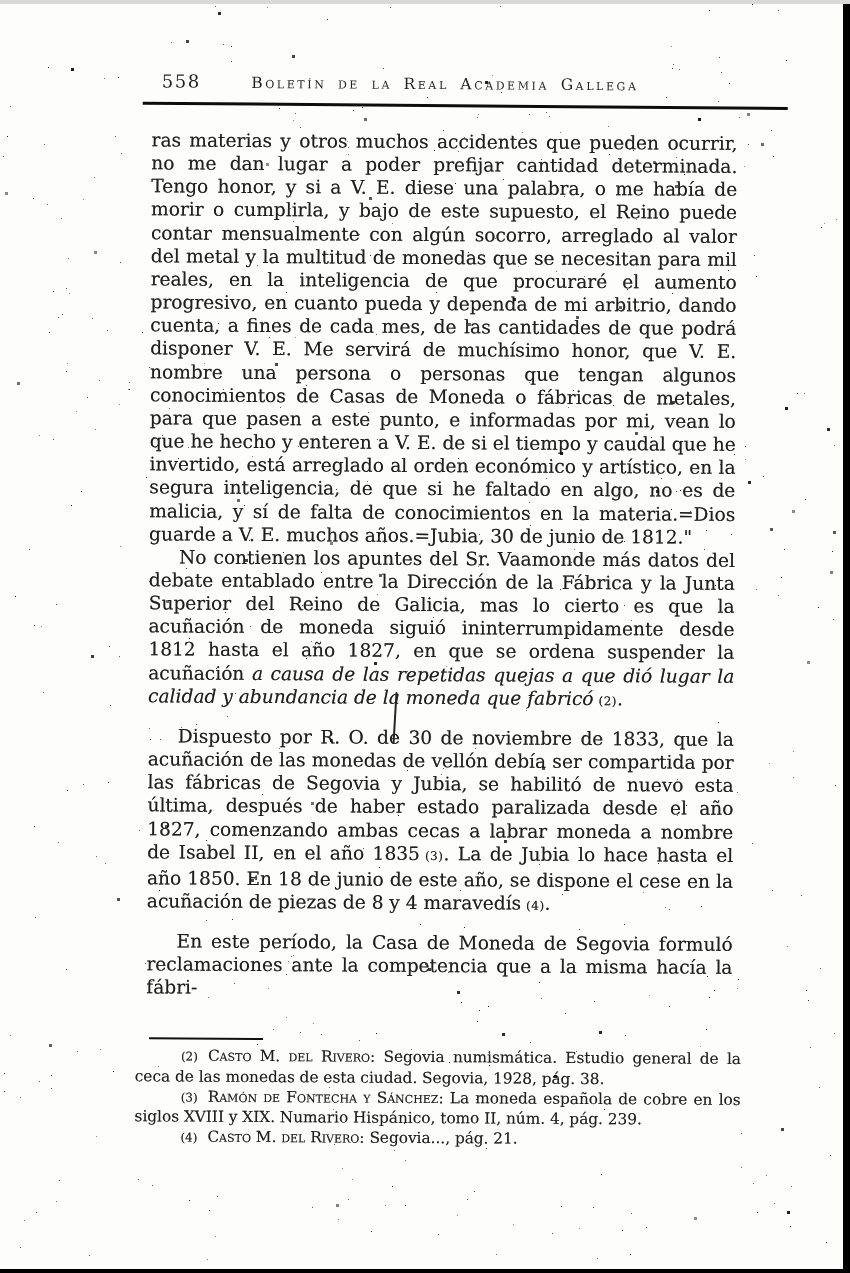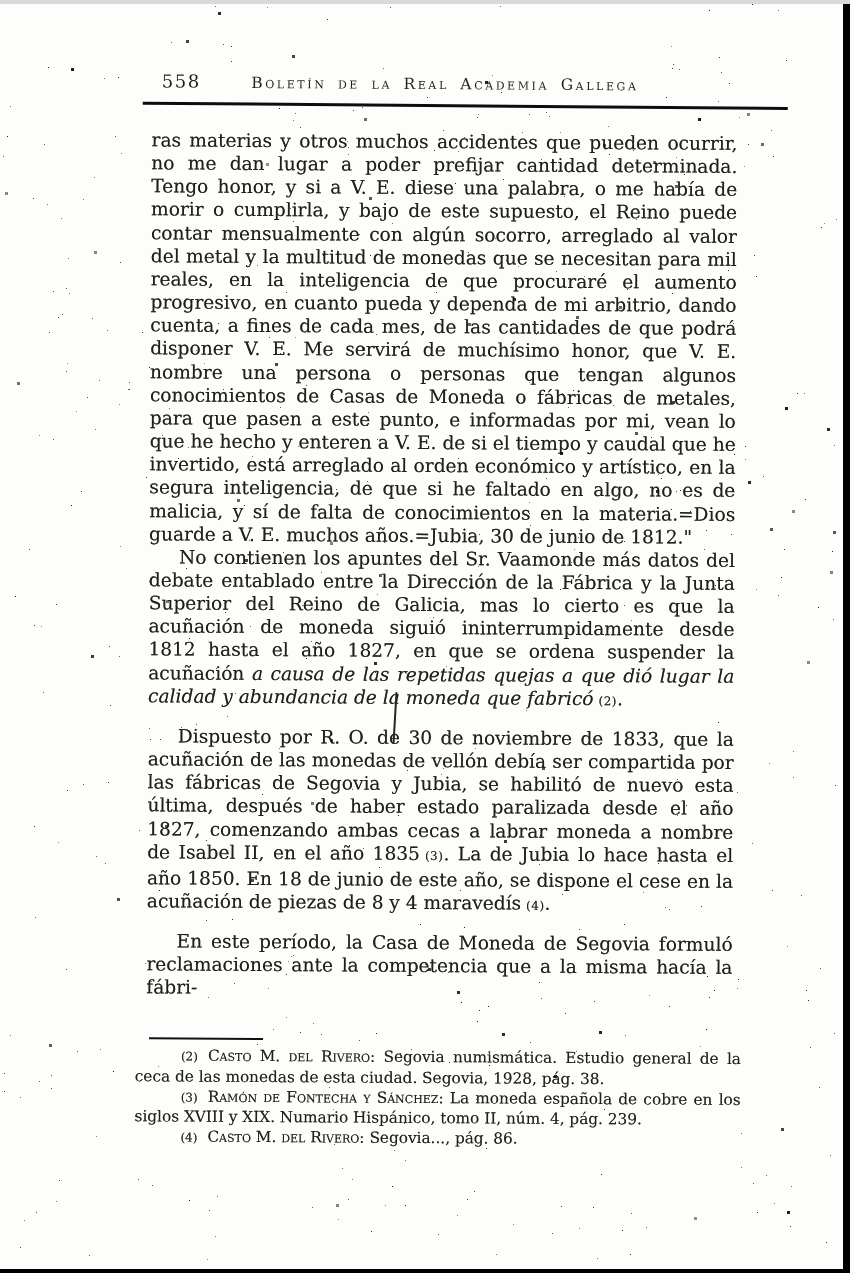--- a/index.html
+++ b/index.html
@@ -80,21 +80,21 @@
 
       <p class="indent gap"><span>Dispuesto por R. O. de 30 de noviembre de 1833, que la acuñación de las monedas de vellón debía ser compartida por las fábricas de Segovia y Jubia, se habilitó de nuevo esta última, después de haber estado paralizada desde el año 1827, comenzando ambas cecas a labrar moneda a nombre de Isabel II, en el año 1835</span><span class="marker">(3)</span><span>. La de Jubia lo hace hasta el año 1850. En 18 de junio de este año, se dispone el cese en la acuñación de piezas de 8 y 4 maravedís</span><span class="marker">(4)</span><span>.</span></p>
 
       <p class="indent gap"><span>En este período, la Casa de Moneda de Segovia formuló reclamaciones ante la competencia que a la misma hacía la fábri-</span></p>
     </div>
 
     <div class="fn-sep"></div>
     <div class="footnotes">
       <p><span class="fn-marker">(2)</span><span class="sc">Casto M. del Rivero</span><span>: Segovia numismática. Estudio general de la ceca de las monedas de esta ciudad. Segovia, 1928, pág. 38.</span></p>
       <p><span class="fn-marker">(3)</span><span class="sc">Ramón de Fontecha y Sánchez</span><span>: La moneda española de cobre en los siglos XVIII y XIX. Numario Hispánico, tomo II, núm. 4, pág. 239.</span></p>
-      <p><span class="fn-marker">(4)</span><span class="sc">Casto M. del Rivero</span><span>: Segovia..., pág. 86.</span></p>
+      <p><span class="fn-marker">(4)</span><span class="sc">Casto M. del Rivero</span><span>: Segovia..., pág. 21.</span></p>
     </div>
 
     <div class="stray-mark"></div>
   </div>
 
   <div class="noise-layer">
     <div class="noise-dot" style="box-shadow: rgba(15, 15, 15, 0.61) 556px 267px 0px 0px, rgba(15, 15, 15, 0.94) 714px 986px 0px 0px, rgba(15, 15, 15, 0.61) 778px 6px 0px 0px, rgba(15, 15, 15, 0.64) 331px 736px 0px 1px, rgba(15, 15, 15, 0.56) 741px 1163px 0px 0px, rgba(15, 15, 15, 0.55) 342px 1164px 0px 0px, rgba(15, 15, 15, 0.84) 604px 1105px 0px 0px, rgba(15, 15, 15, 0.72) 66px 965px 0px 0px, rgba(15, 15, 15, 0.52) 676px 153px 0px 0px, rgba(15, 15, 15, 0.48) 587px 533px 0px 0px, rgba(15, 15, 15, 0.58) 47px 200px 0px 0px, rgba(15, 15, 15, 0.56) 279px 744px 0px 0px, rgba(15, 15, 15, 0.89) 609px 150px 0px 0px, rgba(15, 15, 15, 0.6) 394px 1146px 0px 0px, rgba(15, 15, 15, 0.81) 257px 1040px 0px 0px, rgba(15, 15, 15, 0.72) 718px 397px 0px 0px, rgba(15, 15, 15, 0.87) 666px 394px 0px 0px, rgba(15, 15, 15, 0.56) 392px 219px 0px 0px, rgba(15, 15, 15, 0.69) 39px 1077px 0px 0px, rgba(15, 15, 15, 0.51) 671px 42px 0px 0px, rgba(15, 15, 15, 0.55) 774px 1199px 0px 0px, rgba(15, 15, 15, 0.81) 216px 664px 0px 0px, rgba(15, 15, 15, 0.86) 601px 1170px 0px 0px, rgba(15, 15, 15, 0.91) 707px 972px 0px 0px, rgba(15, 15, 15, 0.69) 269px 333px 0px 0px, rgba(15, 15, 15, 0.7) 636px 429px 0px 1px, rgba(15, 15, 15, 0.49) 513px 207px 0px 0px, rgba(15, 15, 15, 0.66) 115px 132px 0px 0px, rgba(15, 15, 15, 0.61) 771px 126px 0px 0px, rgba(15, 15, 15, 0.55) 597px 1254px 0px 0px, rgba(15, 15, 15, 0.85) 560px 585px 0px 0px, rgba(15, 15, 15, 0.93) 489px 1061px 0px 0px, rgba(15, 15, 15, 0.52) 100px 1045px 0px 0px, rgba(15, 15, 15, 0.9) 591px 692px 0px 0px, rgba(15, 15, 15, 0.85) 661px 474px 0px 0px, rgba(15, 15, 15, 0.46) 518px 262px 0px 0px, rgba(15, 15, 15, 0.58) 20px 1093px 0px 0px, rgba(15, 15, 15, 0.62) 791px 1182px 0px 0px, rgba(15, 15, 15, 0.92) 398px 811px 0px 0px, rgba(15, 15, 15, 0.66) 546px 474px 0px 0px, rgba(15, 15, 15, 0.53) 215px 1232px 0px 0px, rgba(15, 15, 15, 0.69) 53px 435px 0px 0px, rgba(15, 15, 15, 0.58) 766px 1171px 0px 0px, rgba(15, 15, 15, 0.7) 438px 1230px 0px 0px, rgba(15, 15, 15, 0.62) 227px 712px 0px 0px, rgba(15, 15, 15, 0.68) 819px 1083px 0px 0px, rgba(15, 15, 15, 0.93) 601px 693px 0px 0px, rgba(15, 15, 15, 0.66) 676px 182px 0px 1px, rgba(15, 15, 15, 0.65) 249px 536px 0px 0px, rgba(15, 15, 15, 0.54) 722px 400px 0px 0px, rgba(15, 15, 15, 0.52) 83px 195px 0px 0px, rgba(15, 15, 15, 0.48) 370px 297px 0px 0px, rgba(15, 15, 15, 0.5) 96px 1132px 0px 0px, rgba(15, 15, 15, 0.66) 174px 508px 0px 0px, rgba(15, 15, 15, 0.88) 749px 478px 0px 1px, rgba(15, 15, 15, 0.55) 654px 158px 0px 1px, rgba(15, 15, 15, 0.62) 549px 112px 0px 0px, rgba(15, 15, 15, 0.8) 593px 1203px 0px 0px, rgba(15, 15, 15, 0.6) 529px 693px 0px 0px, rgba(15, 15, 15, 0.74) 565px 1009px 0px 0px, rgba(15, 15, 15, 0.63) 752px 839px 0px 0px, rgba(15, 15, 15, 0.46) 76px 407px 0px 0px, rgba(15, 15, 15, 0.54) 10px 1031px 0px 0px, rgba(15, 15, 15, 0.91) 738px 975px 0px 0px, rgba(15, 15, 15, 0.64) 720px 460px 0px 0px, rgba(15, 15, 15, 0.73) 833px 615px 0px 0px, rgba(15, 15, 15, 0.87) 151px 770px 0px 0px, rgba(15, 15, 15, 0.88) 828px 425px 0px 1px, rgba(15, 15, 15, 0.59) 312px 799px 0px 1px, rgba(15, 15, 15, 0.62) 762px 140px 0px 1px, rgba(15, 15, 15, 0.68) 706px 803px 0px 0px, rgba(15, 15, 15, 0.48) 268px 984px 0px 0px, rgba(15, 15, 15, 0.8) 206px 836px 0px 0px, rgba(15, 15, 15, 0.53) 352px 1175px 0px 0px, rgba(15, 15, 15, 0.74) 120px 258px 0px 0px, rgba(15, 15, 15, 0.78) 336px 485px 0px 0px, rgba(15, 15, 15, 0.78) 655px 650px 0px 0px, rgba(15, 15, 15, 0.67) 425px 960px 0px 0px, rgba(15, 15, 15, 0.71) 562px 890px 0px 0px, rgba(15, 15, 15, 0.58) 804px 389px 0px 0px, rgba(15, 15, 15, 0.57) 10px 102px 0px 0px, rgba(15, 15, 15, 0.68) 577px 313px 0px 1px, rgba(15, 15, 15, 0.52) 756px 585px 0px 0px, rgba(15, 15, 15, 0.76) 474px 1187px 0px 0px, rgba(15, 15, 15, 0.48) 824px 219px 0px 0px, rgba(15, 15, 15, 0.87) 458px 988px 0px 1px, rgba(15, 15, 15, 0.63) 139px 826px 0px 0px, rgba(15, 15, 15, 0.79) 400px 1049px 0px 0px, rgba(15, 15, 15, 0.62) 541px 994px 0px 0px, rgba(15, 15, 15, 0.53) 313px 1019px 0px 0px, rgba(15, 15, 15, 0.71) 624px 601px 0px 0px, rgba(15, 15, 15, 0.95) 189px 634px 0px 0px, rgba(15, 15, 15, 0.89) 503px 175px 0px 0px, rgba(15, 15, 15, 0.49) 286px 1013px 0px 0px, rgba(15, 15, 15, 0.69) 834px 528px 0px 1px, rgba(15, 15, 15, 0.48) 808px 658px 0px 1px, rgba(15, 15, 15, 0.82) 719px 946px 0px 0px, rgba(15, 15, 15, 0.67) 411px 1045px 0px 0px, rgba(15, 15, 15, 0.63) 620px 303px 0px 1px, rgba(15, 15, 15, 0.71) 433px 613px 0px 0px, rgba(15, 15, 15, 0.89) 178px 454px 0px 0px, rgba(15, 15, 15, 0.66) 380px 571px 0px 1px, rgba(15, 15, 15, 0.8) 367px 421px 0px 0px, rgba(15, 15, 15, 0.64) 92px 314px 0px 0px, rgba(15, 15, 15, 0.8) 404px 1119px 0px 0px, rgba(15, 15, 15, 0.76) 246px 556px 0px 1px, rgba(15, 15, 15, 0.68) 249px 827px 0px 0px, rgba(15, 15, 15, 0.79) 821px 223px 0px 0px, rgba(15, 15, 15, 0.55) 61px 214px 0px 0px, rgba(15, 15, 15, 0.87) 129px 385px 0px 0px, rgba(15, 15, 15, 0.58) 104px 74px 0px 0px, rgba(15, 15, 15, 0.49) 338px 1215px 0px 0px, rgba(15, 15, 15, 0.7) 443px 126px 0px 0px, rgba(15, 15, 15, 0.76) 300px 123px 0px 0px, rgba(15, 15, 15, 0.48) 658px 470px 0px 0px, rgba(15, 15, 15, 0.46) 204px 359px 0px 0px, rgba(15, 15, 15, 0.75) 677px 775px 0px 0px, rgba(15, 15, 15, 0.49) 643px 888px 0px 0px, rgba(15, 15, 15, 0.81) 327px 15px 0px 0px, rgba(15, 15, 15, 0.46) 715px 305px 0px 0px, rgba(15, 15, 15, 0.58) 522px 128px 0px 0px, rgba(15, 15, 15, 0.67) 89px 1251px 0px 0px, rgba(15, 15, 15, 0.61) 576px 1047px 0px 0px, rgba(15, 15, 15, 0.58) 718px 97px 0px 0px, rgba(15, 15, 15, 0.69) 370px 194px 0px 1px, rgba(15, 15, 15, 0.86) 745px 442px 0px 0px, rgba(15, 15, 15, 0.74) 478px 829px 0px 0px, rgba(15, 15, 15, 0.5) 39px 431px 0px 0px, rgba(15, 15, 15, 0.81) 186px 564px 0px 0px, rgba(15, 15, 15, 0.61) 741px 1129px 0px 0px, rgba(15, 15, 15, 0.8) 33px 194px 0px 0px, rgba(15, 15, 15, 0.85) 283px 548px 0px 0px, rgba(15, 15, 15, 0.59) 250px 622px 0px 0px, rgba(15, 15, 15, 0.49) 513px 1220px 0px 0px, rgba(15, 15, 15, 0.64) 443px 764px 0px 0px, rgba(15, 15, 15, 0.78) 206px 916px 0px 0px, rgba(15, 15, 15, 0.67) 162px 431px 0px 0px, rgba(15, 15, 15, 0.45) 418px 253px 0px 0px, rgba(15, 15, 15, 0.7) 771px 525px 0px 1px, rgba(15, 15, 15, 0.89) 561px 449px 0px 1px, rgba(15, 15, 15, 0.51) 739px 113px 0px 0px, rgba(15, 15, 15, 0.9) 370px 251px 0px 0px, rgba(15, 15, 15, 0.94) 449px 1058px 0px 0px, rgba(15, 15, 15, 0.92) 461px 998px 0px 0px, rgba(15, 15, 15, 0.52) 748px 110px 0px 1px, rgba(15, 15, 15, 0.78) 782px 1125px 0px 1px, rgba(15, 15, 15, 0.66) 129px 378px 0px 0px, rgba(15, 15, 15, 0.82) 506px 256px 0px 0px, rgba(15, 15, 15, 0.81) 286px 288px 0px 0px, rgba(15, 15, 15, 0.49) 586px 880px 0px 0px, rgba(15, 15, 15, 0.53) 128px 385px 0px 0px, rgba(15, 15, 15, 0.55) 441px 770px 0px 0px, rgba(15, 15, 15, 0.84) 529px 509px 0px 0px, rgba(15, 15, 15, 0.66) 3px 152px 0px 0px, rgba(15, 15, 15, 0.62) 96px 852px 0px 0px, rgba(15, 15, 15, 0.65) 495px 234px 0px 0px, rgba(15, 15, 15, 0.59) 257px 261px 0px 0px, rgba(15, 15, 15, 0.5) 95px 248px 0px 1px, rgba(15, 15, 15, 0.82) 232px 1119px 0px 0px, rgba(15, 15, 15, 0.9) 832px 547px 0px 0px, rgba(15, 15, 15, 0.53) 252px 452px 0px 0px, rgba(15, 15, 15, 0.46) 67px 359px 0px 0px, rgba(15, 15, 15, 0.87) 808px 996px 0px 0px, rgba(15, 15, 15, 0.93) 464px 923px 0px 0px, rgba(15, 15, 15, 0.94) 306px 654px 0px 0px, rgba(15, 15, 15, 0.49) 579px 1224px 0px 0px, rgba(15, 15, 15, 0.87) 477px 1017px 0px 0px, rgba(15, 15, 15, 0.83) 664px 654px 0px 0px, rgba(15, 15, 15, 0.5) 787px 942px 0px 0px, rgba(15, 15, 15, 0.48) 769px 759px 0px 0px, rgba(15, 15, 15, 0.67) 119px 652px 0px 0px, rgba(15, 15, 15, 0.94) 323px 251px 0px 0px, rgba(15, 15, 15, 0.49) 507px 1093px 0px 0px, rgba(15, 15, 15, 0.75) 58px 313px 0px 0px, rgba(15, 15, 15, 0.8) 719px 53px 0px 0px, rgba(15, 15, 15, 0.46) 478px 110px 0px 0px, rgba(15, 15, 15, 0.85) 624px 920px 0px 0px, rgba(15, 15, 15, 0.61) 531px 164px 0px 0px, rgba(15, 15, 15, 0.72) 333px 390px 0px 0px, rgba(15, 15, 15, 0.92) 244px 501px 0px 0px, rgba(15, 15, 15, 0.7) 541px 155px 0px 0px, rgba(15, 15, 15, 0.62) 217px 1192px 0px 0px, rgba(15, 15, 15, 0.56) 68px 254px 0px 0px, rgba(15, 15, 15, 0.91) 376px 1029px 0px 0px, rgba(15, 15, 15, 0.67) 384px 538px 0px 0px, rgba(15, 15, 15, 0.67) 709px 252px 0px 0px, rgba(15, 15, 15, 0.49) 574px 545px 0px 0px, rgba(15, 15, 15, 0.76) 377px 435px 0px 0px, rgba(15, 15, 15, 0.85) 666px 93px 0px 0px, rgba(15, 15, 15, 0.94) 159px 886px 0px 0px, rgba(15, 15, 15, 0.84) 539px 978px 0px 0px, rgba(15, 15, 15, 0.48) 404px 958px 0px 0px, rgba(15, 15, 15, 0.81) 651px 433px 0px 0px, rgba(15, 15, 15, 0.81) 110px 701px 0px 0px, rgba(15, 15, 15, 0.57) 298px 442px 0px 0px, rgba(15, 15, 15, 0.87) 405px 1201px 0px 0px, rgba(15, 15, 15, 0.58) 478px 562px 0px 0px, rgba(15, 15, 15, 0.9) 600px 1028px 0px 1px, rgba(15, 15, 15, 0.92) 589px 733px 0px 0px, rgba(15, 15, 15, 0.48) 793px 507px 0px 1px, rgba(15, 15, 15, 0.8) 790px 1222px 0px 0px, rgba(15, 15, 15, 0.57) 578px 533px 0px 0px, rgba(15, 15, 15, 0.51) 119px 400px 0px 0px, rgba(15, 15, 15, 0.67) 631px 1209px 0px 0px, rgba(15, 15, 15, 0.81) 717px 284px 0px 0px, rgba(15, 15, 15, 0.79) 673px 398px 0px 1px, rgba(15, 15, 15, 0.71) 223px 40px 0px 0px, rgba(15, 15, 15, 0.75) 594px 997px 0px 0px, rgba(15, 15, 15, 0.79) 486px 1144px 0px 0px, rgba(15, 15, 15, 0.94) 189px 1196px 0px 0px, rgba(15, 15, 15, 0.72) 543px 764px 0px 1px, rgba(15, 15, 15, 0.57) 273px 1025px 0px 0px, rgba(15, 15, 15, 0.58) 475px 744px 0px 0px, rgba(15, 15, 15, 0.55) 99px 376px 0px 0px, rgba(15, 15, 15, 0.68) 704px 545px 0px 0px, rgba(15, 15, 15, 0.6) 291px 952px 0px 0px, rgba(15, 15, 15, 0.66) 138px 1175px 0px 0px, rgba(15, 15, 15, 0.93) 488px 1002px 0px 0px, rgba(15, 15, 15, 0.72) 539px 860px 0px 0px, rgba(15, 15, 15, 0.88) 375px 659px 0px 1px, rgba(15, 15, 15, 0.47) 695px 1214px 0px 1px, rgba(15, 15, 15, 0.64) 580px 936px 0px 0px, rgba(15, 15, 15, 0.93) 756px 272px 0px 0px, rgba(15, 15, 15, 0.77) 489px 1049px 0px 0px, rgba(15, 15, 15, 0.83) 561px 1202px 0px 0px, rgba(15, 15, 15, 0.76) 353px 106px 0px 0px, rgba(15, 15, 15, 0.88) 503px 1030px 0px 1px, rgba(15, 15, 15, 0.83) 436px 288px 0px 0px, rgba(15, 15, 15, 0.67) 801px 891px 0px 0px, rgba(15, 15, 15, 0.55) 631px 616px 0px 0px, rgba(15, 15, 15, 0.72) 223px 385px 0px 0px, rgba(15, 15, 15, 0.73) 375px 668px 0px 0px, rgba(15, 15, 15, 0.53) 363px 344px 0px 1px, rgba(15, 15, 15, 0.62) 169px 404px 0px 0px, rgba(15, 15, 15, 0.54) 293px 116px 0px 0px, rgba(15, 15, 15, 0.62) 238px 496px 0px 1px, rgba(15, 15, 15, 0.65) 820px 964px 0px 0px, rgba(15, 15, 15, 0.45) 483px 670px 0px 0px, rgba(15, 15, 15, 0.93) 516px 436px 0px 0px, rgba(15, 15, 15, 0.78) 231px 57px 0px 0px, rgba(15, 15, 15, 0.84) 627px 285px 0px 0px, rgba(15, 15, 15, 0.49) 333px 1105px 0px 0px, rgba(15, 15, 15, 0.95) 7px 132px 0px 0px, rgba(15, 15, 15, 0.77) 4px 1069px 0px 0px, rgba(15, 15, 15, 0.71) 479px 530px 0px 0px, rgba(15, 15, 15, 0.76) 34px 621px 0px 0px, rgba(15, 15, 15, 0.77) 669px 1002px 0px 0px, rgba(15, 15, 15, 0.73) 152px 1181px 0px 0px, rgba(15, 15, 15, 0.45) 399px 390px 0px 0px, rgba(15, 15, 15, 0.89) 262px 790px 0px 0px, rgba(15, 15, 15, 0.73) 118px 895px 0px 1px, rgba(15, 15, 15, 0.63) 77px 1047px 0px 0px, rgba(15, 15, 15, 0.81) 429px 965px 0px 1px, rgba(15, 15, 15, 0.49) 295px 333px 0px 0px, rgba(15, 15, 15, 0.92) 555px 1072px 0px 1px, rgba(15, 15, 15, 0.74) 460px 886px 0px 0px, rgba(15, 15, 15, 0.65) 348px 1195px 0px 0px, rgba(15, 15, 15, 0.64) 44px 140px 0px 0px, rgba(15, 15, 15, 0.6) 274px 944px 0px 0px, rgba(15, 15, 15, 0.58) 95px 425px 0px 0px, rgba(15, 15, 15, 0.72) 321px 1030px 0px 0px, rgba(15, 15, 15, 0.93) 788px 1208px 0px 1px, rgba(15, 15, 15, 0.61) 834px 1029px 0px 0px, rgba(15, 15, 15, 0.6) 215px 2px 0px 0px, rgba(15, 15, 15, 0.93) 752px 0px 0px 0px, rgba(15, 15, 15, 0.49) 6px 189px 0px 1px, rgba(15, 15, 15, 0.64) 290px 204px 0px 0px, rgba(15, 15, 15, 0.56) 529px 498px 0px 0px, rgba(15, 15, 15, 0.58) 793px 773px 0px 0px, rgba(15, 15, 15, 0.58) 188px 443px 0px 0px, rgba(15, 15, 15, 0.69) 334px 1140px 0px 0px, rgba(15, 15, 15, 0.72) 476px 1095px 0px 0px, rgba(15, 15, 15, 0.47) 41px 622px 0px 0px, rgba(15, 15, 15, 0.66) 530px 521px 0px 0px, rgba(15, 15, 15, 0.62) 464px 133px 0px 0px, rgba(15, 15, 15, 0.95) 71px 501px 0px 0px, rgba(15, 15, 15, 0.55) 552px 212px 0px 0px, rgba(15, 15, 15, 0.55) 69px 289px 0px 0px, rgba(15, 15, 15, 0.73) 53px 287px 0px 0px, rgba(15, 15, 15, 0.89) 67px 786px 0px 0px, rgba(15, 15, 15, 0.63) 368px 408px 0px 0px, rgba(15, 15, 15, 0.74) 280px 349px 0px 0px, rgba(15, 15, 15, 0.63) 571px 558px 0px 0px, rgba(15, 15, 15, 0.92) 781px 573px 0px 0px, rgba(15, 15, 15, 0.53) 391px 418px 0px 0px, rgba(15, 15, 15, 0.68) 529px 110px 0px 0px, rgba(15, 15, 15, 0.82) 505px 837px 0px 1px, rgba(15, 15, 15, 0.67) 235px 689px 0px 0px, rgba(15, 15, 15, 0.91) 734px 450px 0px 0px, rgba(15, 15, 15, 0.49) 536px 330px 0px 0px, rgba(15, 15, 15, 0.6) 584px 272px 0px 0px, rgba(15, 15, 15, 0.8) 467px 1195px 0px 0px, rgba(15, 15, 15, 0.45) 505px 604px 0px 0px, rgba(15, 15, 15, 0.6) 677px 811px 0px 0px, rgba(15, 15, 15, 0.62) 679px 65px 0px 0px, rgba(15, 15, 15, 0.8) 407px 766px 0px 0px, rgba(15, 15, 15, 0.83) 468px 248px 0px 0px, rgba(15, 15, 15, 0.56) 608px 122px 0px 0px, rgba(15, 15, 15, 0.52) 836px 215px 0px 0px, rgba(15, 15, 15, 0.92) 486px 78px 0px 1px, rgba(15, 15, 15, 0.85) 554px 445px 0px 0px, rgba(15, 15, 15, 0.62) 107px 326px 0px 0px, rgba(15, 15, 15, 0.77) 754px 251px 0px 0px, rgba(15, 15, 15, 0.8) 300px 1028px 0px 0px, rgba(15, 15, 15, 0.47) 267px 160px 0px 1px, rgba(15, 15, 15, 0.64) 329px 1083px 0px 0px, rgba(15, 15, 15, 0.87) 232px 915px 0px 0px, rgba(15, 15, 15, 0.61) 201px 459px 0px 0px, rgba(15, 15, 15, 0.63) 707px 145px 0px 0px, rgba(15, 15, 15, 0.66) 604px 141px 0px 1px, rgba(15, 15, 15, 0.85) 458px 454px 0px 0px, rgba(15, 15, 15, 0.68) 348px 143px 0px 0px, rgba(15, 15, 15, 0.64) 145px 959px 0px 0px, rgba(15, 15, 15, 0.64) 535px 254px 0px 0px, rgba(15, 15, 15, 0.86) 371px 1227px 0px 0px, rgba(15, 15, 15, 0.57) 196px 346px 0px 0px, rgba(15, 15, 15, 0.57) 532px 936px 0px 0px, rgba(15, 15, 15, 0.62) 149px 724px 0px 0px, rgba(15, 15, 15, 0.6) 293px 951px 0px 0px, rgba(15, 15, 15, 0.67) 367px 477px 0px 0px, rgba(15, 15, 15, 0.58) 167px 597px 0px 1px, rgba(15, 15, 15, 0.83) 709px 993px 0px 0px, rgba(15, 15, 15, 0.49) 207px 1255px 0px 0px, rgba(15, 15, 15, 0.81) 59px 1176px 0px 0px, rgba(15, 15, 15, 0.67) 390px 3px 0px 0px, rgba(15, 15, 15, 0.95) 289px 854px 0px 0px, rgba(15, 15, 15, 0.58) 348px 150px 0px 0px, rgba(15, 15, 15, 0.54) 471px 583px 0px 1px, rgba(15, 15, 15, 0.65) 295px 109px 0px 0px, rgba(15, 15, 15, 0.75) 713px 299px 0px 0px, rgba(15, 15, 15, 0.57) 405px 1156px 0px 0px, rgba(15, 15, 15, 0.81) 784px 545px 0px 0px, rgba(15, 15, 15, 0.84) 427px 93px 0px 0px, rgba(15, 15, 15, 0.72) 376px 330px 0px 0px, rgba(15, 15, 15, 0.93) 757px 1208px 0px 0px, rgba(15, 15, 15, 0.76) 706px 526px 0px 0px, rgba(15, 15, 15, 0.92) 684px 170px 0px 0px, rgba(15, 15, 15, 0.71) 646px 1223px 0px 0px, rgba(15, 15, 15, 0.68) 448px 968px 0px 0px, rgba(15, 15, 15, 0.87) 231px 42px 0px 0px, rgba(15, 15, 15, 0.73) 83px 780px 0px 0px, rgba(15, 15, 15, 0.7) 66px 284px 0px 0px, rgba(15, 15, 15, 0.9) 729px 79px 0px 0px, rgba(15, 15, 15, 0.5) 231px 755px 0px 0px, rgba(15, 15, 15, 0.88) 479px 1006px 0px 0px, rgba(15, 15, 15, 0.73) 633px 146px 0px 0px, rgba(15, 15, 15, 0.63) 407px 667px 0px 0px, rgba(15, 15, 15, 0.54) 94px 173px 0px 0px, rgba(15, 15, 15, 0.56) 121px 149px 0px 0px, rgba(15, 15, 15, 0.46) 554px 207px 0px 0px, rgba(15, 15, 15, 0.63) 737px 788px 0px 0px, rgba(15, 15, 15, 0.85) 108px 778px 0px 0px, rgba(15, 15, 15, 0.53) 158px 1062px 0px 0px, rgba(15, 15, 15, 0.52) 288px 957px 0px 0px, rgba(15, 15, 15, 0.5) 737px 984px 0px 0px, rgba(15, 15, 15, 0.72) 676px 487px 0px 0px, rgba(15, 15, 15, 0.71) 321px 568px 0px 0px, rgba(15, 15, 15, 0.77) 56px 600px 0px 0px, rgba(15, 15, 15, 0.71) 810px 1043px 0px 0px, rgba(15, 15, 15, 0.52) 793px 747px 0px 0px, rgba(15, 15, 15, 0.65) 311px 637px 0px 0px, rgba(15, 15, 15, 0.79) 62px 310px 0px 0px, rgba(15, 15, 15, 0.7) 196px 720px 0px 0px, rgba(15, 15, 15, 0.57) 670px 366px 0px 0px, rgba(15, 15, 15, 0.85) 4px 1087px 0px 0px, rgba(15, 15, 15, 0.45) 649px 991px 0px 0px, rgba(15, 15, 15, 0.76) 20px 1243px 0px 0px, rgba(15, 15, 15, 0.6) 135px 1112px 0px 0px, rgba(15, 15, 15, 0.82) 92px 652px 0px 1px, rgba(15, 15, 15, 0.57) 665px 903px 0px 0px, rgba(15, 15, 15, 0.69) 613px 401px 0px 0px, rgba(15, 15, 15, 0.78) 293px 52px 0px 1px, rgba(15, 15, 15, 0.91) 142px 328px 0px 0px, rgba(15, 15, 15, 0.46) 744px 162px 0px 0px, rgba(15, 15, 15, 0.8) 826px 1238px 0px 0px, rgba(15, 15, 15, 0.76) 146px 473px 0px 0px, rgba(15, 15, 15, 0.62) 365px 115px 0px 1px, rgba(15, 15, 15, 0.71) 36px 1208px 0px 0px, rgba(15, 15, 15, 0.89) 786px 56px 0px 0px, rgba(15, 15, 15, 0.82) 434px 146px 0px 0px, rgba(15, 15, 15, 0.91) 272px 628px 0px 0px, rgba(15, 15, 15, 0.72) 66px 367px 0px 0px, rgba(15, 15, 15, 0.81) 690px 507px 0px 0px, rgba(15, 15, 15, 0.51) 309px 1094px 0px 0px, rgba(15, 15, 15, 0.54) 529px 378px 0px 0px, rgba(15, 15, 15, 0.94) 680px 486px 0px 0px, rgba(15, 15, 15, 0.94) 786px 404px 0px 1px, rgba(15, 15, 15, 0.51) 636px 215px 0px 0px, rgba(15, 15, 15, 0.67) 359px 230px 0px 0px, rgba(15, 15, 15, 0.77) 286px 970px 0px 0px, rgba(15, 15, 15, 0.5) 560px 128px 0px 0px, rgba(15, 15, 15, 0.75) 763px 472px 0px 0px, rgba(15, 15, 15, 0.92) 392px 1182px 0px 0px, rgba(15, 15, 15, 0.52) 120px 542px 0px 0px, rgba(15, 15, 15, 0.79) 731px 530px 0px 0px, rgba(15, 15, 15, 0.89) 630px 1250px 0px 0px, rgba(15, 15, 15, 0.85) 149px 363px 0px 0px, rgba(15, 15, 15, 0.67) 50px 1041px 0px 1px, rgba(15, 15, 15, 0.93) 622px 1226px 0px 0px, rgba(15, 15, 15, 0.7) 29px 545px 0px 0px, rgba(15, 15, 15, 0.65) 625px 1031px 0px 0px, rgba(15, 15, 15, 0.7) 359px 1036px 0px 0px, rgba(15, 15, 15, 0.77) 160px 735px 0px 0px, rgba(15, 15, 15, 0.74) 109px 642px 0px 0px, rgba(15, 15, 15, 0.64) 753px 1179px 0px 0px, rgba(15, 15, 15, 0.68) 234px 979px 0px 0px, rgba(15, 15, 15, 0.9) 658px 859px 0px 0px, rgba(15, 15, 15, 0.79) 49px 328px 0px 0px, rgba(15, 15, 15, 0.58) 458px 147px 0px 0px, rgba(15, 15, 15, 0.76) 51px 1084px 0px 0px, rgba(15, 15, 15, 0.74) 772px 886px 0px 0px, rgba(15, 15, 15, 0.56) 214px 392px 0px 0px, rgba(15, 15, 15, 0.85) 657px 487px 0px 1px, rgba(15, 15, 15, 0.86) 573px 386px 0px 0px, rgba(15, 15, 15, 0.86) 514px 295px 0px 1px, rgba(15, 15, 15, 0.57) 56px 1197px 0px 0px, rgba(15, 15, 15, 0.87) 81px 487px 0px 0px, rgba(15, 15, 15, 0.86) 672px 289px 0px 0px, rgba(15, 15, 15, 0.92) 379px 863px 0px 0px, rgba(15, 15, 15, 0.7) 362px 103px 0px 0px, rgba(15, 15, 15, 0.74) 721px 68px 0px 0px, rgba(15, 15, 15, 0.87) 279px 104px 0px 0px, rgba(15, 15, 15, 0.68) 166px 822px 0px 1px, rgba(15, 15, 15, 0.78) 187px 37px 0px 1px, rgba(15, 15, 15, 0.56) 500px 2px 0px 0px, rgba(15, 15, 15, 0.65) 383px 64px 0px 0px, rgba(15, 15, 15, 0.55) 834px 441px 0px 0px, rgba(15, 15, 15, 0.67) 302px 601px 0px 0px, rgba(15, 15, 15, 0.74) 51px 1071px 0px 0px, rgba(15, 15, 15, 0.64) 181px 723px 0px 0px, rgba(15, 15, 15, 0.6) 43px 688px 0px 0px, rgba(15, 15, 15, 0.58) 18px 379px 0px 1px, rgba(15, 15, 15, 0.95) 455px 179px 0px 0px, rgba(15, 15, 15, 0.73) 546px 108px 0px 0px, rgba(15, 15, 15, 0.75) 477px 113px 0px 0px, rgba(15, 15, 15, 0.71) 293px 217px 0px 0px, rgba(15, 15, 15, 0.54) 151px 977px 0px 0px, rgba(15, 15, 15, 0.75) 352px 785px 0px 0px, rgba(15, 15, 15, 0.61) 105px 859px 0px 0px, rgba(15, 15, 15, 0.86) 624px 537px 0px 0px, rgba(15, 15, 15, 0.76) 276px 360px 0px 1px, rgba(15, 15, 15, 0.48) 562px 389px 0px 0px, rgba(15, 15, 15, 0.84) 501px 88px 0px 0px, rgba(15, 15, 15, 0.71) 673px 60px 0px 0px, rgba(15, 15, 15, 0.52) 331px 539px 0px 1px, rgba(15, 15, 15, 0.84) 797px 389px 0px 0px, rgba(15, 15, 15, 0.57) 496px 1250px 0px 0px, rgba(15, 15, 15, 0.87) 686px 801px 0px 0px, rgba(15, 15, 15, 0.81) 150px 735px 0px 0px, rgba(15, 15, 15, 0.68) 312px 1203px 0px 0px, rgba(15, 15, 15, 0.88) 219px 9px 0px 1px, rgba(15, 15, 15, 0.93) 15px 592px 0px 0px, rgba(15, 15, 15, 0.54) 24px 1216px 0px 0px, rgba(15, 15, 15, 0.92) 118px 73px 0px 0px, rgba(15, 15, 15, 0.74) 289px 230px 0px 0px, rgba(15, 15, 15, 0.58) 149px 577px 0px 0px, rgba(15, 15, 15, 0.78) 748px 140px 0px 0px, rgba(15, 15, 15, 0.69) 530px 1038px 0px 0px, rgba(15, 15, 15, 0.91) 48px 63px 0px 0px, rgba(15, 15, 15, 0.66) 280px 403px 0px 0px, rgba(15, 15, 15, 0.5) 457px 1211px 0px 0px, rgba(15, 15, 15, 0.87) 225px 608px 0px 0px, rgba(15, 15, 15, 0.74) 311px 1111px 0px 0px, rgba(15, 15, 15, 0.75) 252px 876px 0px 1px, rgba(15, 15, 15, 0.59) 171px 38px 0px 0px, rgba(15, 15, 15, 0.72) 552px 1229px 0px 0px, rgba(15, 15, 15, 0.7) 363px 844px 0px 0px, rgba(15, 15, 15, 0.94) 420px 920px 0px 0px, rgba(15, 15, 15, 0.93) 482px 648px 0px 0px, rgba(15, 15, 15, 0.95) 699px 115px 0px 1px, rgba(15, 15, 15, 0.59) 208px 993px 0px 0px, rgba(15, 15, 15, 0.81) 672px 64px 0px 0px, rgba(15, 15, 15, 0.48) 700px 1042px 0px 0px, rgba(15, 15, 15, 0.52) 831px 568px 0px 1px, rgba(15, 15, 15, 0.5) 58px 838px 0px 0px, rgba(15, 15, 15, 0.73) 322px 876px 0px 0px, rgba(15, 15, 15, 0.51) 322px 897px 0px 0px, rgba(15, 15, 15, 0.62) 568px 403px 0px 0px, rgba(15, 15, 15, 0.52) 337px 1201px 0px 1px, rgba(15, 15, 15, 0.9) 715px 581px 0px 0px, rgba(15, 15, 15, 0.71) 830px 1151px 0px 0px, rgba(15, 15, 15, 0.79) 805px 495px 0px 0px, rgba(15, 15, 15, 0.76) 209px 1206px 0px 0px, rgba(15, 15, 15, 0.7) 306px 381px 0px 0px, rgba(15, 15, 15, 0.9) 706px 1025px 0px 0px, rgba(15, 15, 15, 0.94) 72px 65px 0px 1px, rgba(15, 15, 15, 0.49) 492px 71px 0px 0px, rgba(15, 15, 15, 0.55) 347px 137px 0px 0px, rgba(15, 15, 15, 0.82) 218px 319px 0px 0px, rgba(15, 15, 15, 0.66) 669px 905px 0px 0px, rgba(15, 15, 15, 0.92) 806px 986px 0px 0px, rgba(15, 15, 15, 0.85) 580px 878px 0px 0px, rgba(15, 15, 15, 0.5) 446px 662px 0px 0px, rgba(15, 15, 15, 0.5) 745px 455px 0px 0px, rgba(15, 15, 15, 0.62) 35px 913px 0px 0px, rgba(15, 15, 15, 0.63) 469px 320px 0px 1px, rgba(15, 15, 15, 0.87) 773px 152px 0px 0px, rgba(15, 15, 15, 0.71) 733px 319px 0px 0px, rgba(15, 15, 15, 0.62) 643px 139px 0px 0px, rgba(15, 15, 15, 0.95) 671px 505px 0px 0px, rgba(15, 15, 15, 0.94) 818px 603px 0px 0px, rgba(15, 15, 15, 0.81) 34px 822px 0px 0px, rgba(15, 15, 15, 0.94) 113px 1067px 0px 0px, rgba(15, 15, 15, 0.87) 709px 6px 0px 0px, rgba(15, 15, 15, 0.78) 835px 781px 0px 0px, rgba(15, 15, 15, 0.94) 718px 718px 0px 0px, rgba(15, 15, 15, 0.6) 778px 591px 0px 0px, rgba(15, 15, 15, 0.61) 564px 192px 0px 0px, rgba(15, 15, 15, 0.95) 540px 831px 0px 0px, rgba(15, 15, 15, 0.79) 701px 902px 0px 0px, rgba(15, 15, 15, 0.48) 460px 844px 0px 0px, rgba(15, 15, 15, 0.93) 728px 266px 0px 0px, rgba(15, 15, 15, 0.48) 267px 3px 0px 0px, rgba(15, 15, 15, 0.8) 579px 925px 0px 0px, rgba(15, 15, 15, 0.95) 537px 672px 0px 0px, rgba(15, 15, 15, 0.46) 645px 968px 0px 0px, rgba(15, 15, 15, 0.49) 377px 590px 0px 0px, rgba(15, 15, 15, 0.74) 87px 393px 0px 0px, rgba(15, 15, 15, 0.57) 526px 706px 0px 0px, rgba(15, 15, 15, 0.51) 385px 1201px 0px 0px;"></div>
   </div>
 
   <div class="right-scan-bar"></div>

